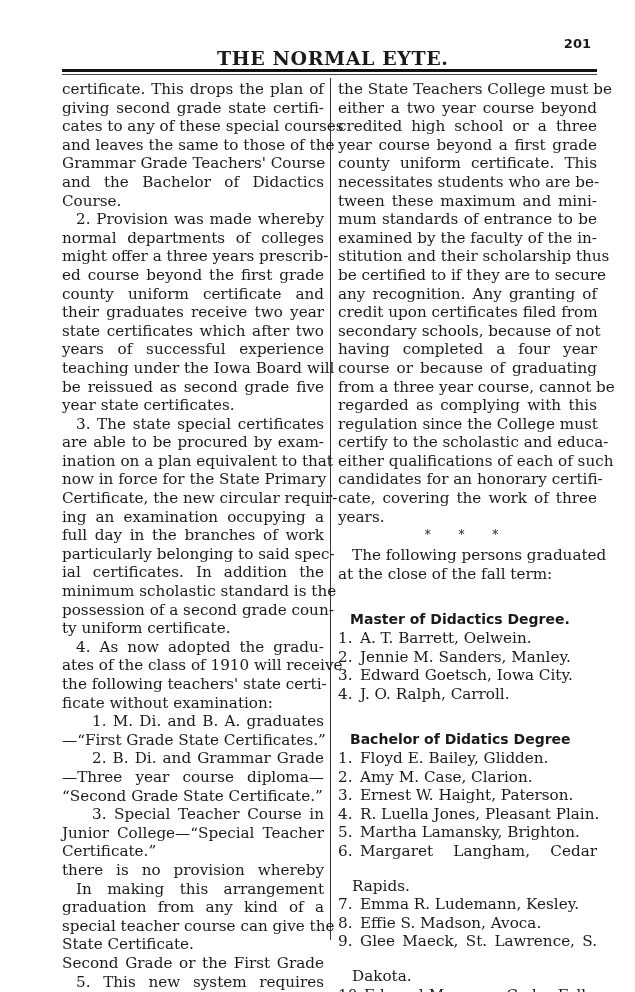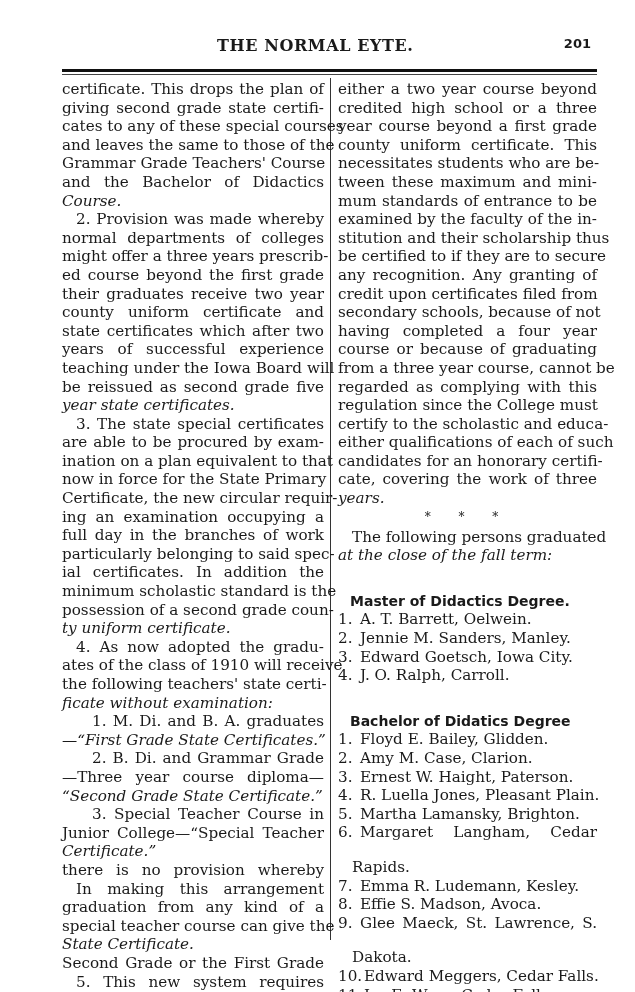--- a/index.html
+++ b/index.html
@@ -5,21 +5,21 @@
   html, body { margin: 0; padding: 0; background: #ffffff; }
   body {
     width: 635px; height: 992px; position: relative; overflow: hidden;
     font-family: "DejaVu Serif", "Liberation Serif", serif;
     color: #1a1a1a;
   }
   .header {
     position: absolute; left: 62px; top: 36px; width: 535px; height: 22px;
   }
   .header .title {
-    position: absolute; left: 155px; top: 0; font-size: 16px; font-weight: bold;
+    position: absolute; left: 155px; top: 11px; font-size: 19px; font-weight: bold;
     letter-spacing: 0.6px; white-space: nowrap;
   }
   .header .pageno {
     position: absolute; right: 6px; top: 0; font-size: 13px; font-weight: bold;
     font-family: "DejaVu Sans", "Liberation Sans", sans-serif;
   }
   .rule {
     position: absolute; left: 62px; width: 535px; background: #111;
   }
   .rule.thick { top: 69px; height: 3px; }
@@ -29,21 +29,21 @@
   }
   .col {
     position: absolute; top: 80px; font-size: 15.2px; line-height: 18.6px;
   }
   .col.left { left: 62px; width: 262px; }
   .col.right { left: 338px; width: 259px; }
   .ln {
     display: block; white-space: nowrap; text-align: justify; text-align-last: justify;
     height: 18.6px; overflow: visible;
   }
-  .ln.last { text-align-last: left; font-style: italic; }
+  .ln.last { text-align-last: left; }
   .ln.indent { padding-left: 14px; }
   .ln.indent2 { padding-left: 30px; }
   .ln.bold { font-weight: bold; font-family: "DejaVu Sans", "Liberation Sans", sans-serif; font-size: 14px; margin-top: 27px; }
   .ln.subhead { padding-left: 12px; text-align-last: left; }
   .ln.stars { text-align: center; text-align-last: center; letter-spacing: 12px; font-size: 12px; }
   .item { display: flex; white-space: nowrap; height: 18.6px; }
   .item .num { width: 22px; flex: none; }
   .item .txt { flex: 1; text-align: justify; text-align-last: left; }
   .item .txt.justify { text-align-last: justify; }
   .cont { padding-left: 14px; white-space: nowrap; height: 18.6px; display: block; margin-top: 16px; }
@@ -64,22 +64,22 @@
     <span class="ln ">giving second grade state  certifi-</span>
     <span class="ln ">cates to any of these special courses</span>
     <span class="ln ">and leaves the same to those of the</span>
     <span class="ln ">Grammar Grade Teachers' Course</span>
     <span class="ln ">and  the  Bachelor  of  Didactics</span>
     <span class="ln last">Course.</span>
     <span class="ln indent">2.  Provision was made whereby</span>
     <span class="ln ">normal  departments  of  colleges</span>
     <span class="ln ">might offer a three years prescrib-</span>
     <span class="ln ">ed course beyond the first grade</span>
+    <span class="ln ">county  uniform  certificate  and</span>
     <span class="ln ">their graduates receive  two  year</span>
-    <span class="ln ">county  uniform  certificate  and</span>
     <span class="ln ">state certificates which after two</span>
     <span class="ln ">years  of  successful  experience</span>
     <span class="ln ">teaching under the Iowa Board will</span>
     <span class="ln ">be reissued as  second  grade five</span>
     <span class="ln last">year state certificates.</span>
     <span class="ln indent">3.  The state special certificates</span>
     <span class="ln ">are able to be procured by exam-</span>
     <span class="ln ">ination on a plan equivalent to that</span>
     <span class="ln ">now in force for the State Primary</span>
     <span class="ln ">Certificate, the new circular requir-</span>
@@ -105,20 +105,21 @@
     <span class="ln ">there  is  no  provision  whereby</span>
     <span class="ln indent">In  making  this  arrangement</span>
     <span class="ln ">graduation  from  any  kind  of a</span>
     <span class="ln ">special teacher course can give the</span>
     <span class="ln last">State Certificate.</span>
     <span class="ln ">Second Grade or the First Grade</span>
     <span class="ln indent">5.  This  new  system  requires</span>
     <span class="ln ">that graduates of any of the courses</span>
   </div>
 <div class="col right" id="right-col">
+    <span class="ln ">the State Teachers College must be</span>
     <span class="ln ">either a two year  course  beyond</span>
     <span class="ln ">credited high  school  or a three</span>
     <span class="ln ">year course beyond a first grade</span>
     <span class="ln ">county uniform  certificate.  This</span>
     <span class="ln ">necessitates  students  who are be-</span>
     <span class="ln ">tween these maximum and  mini-</span>
     <span class="ln ">mum standards of entrance to be</span>
     <span class="ln ">examined by the faculty of the in-</span>
     <span class="ln ">stitution and their scholarship thus</span>
     <span class="ln ">be certified to if they are to secure</span>

